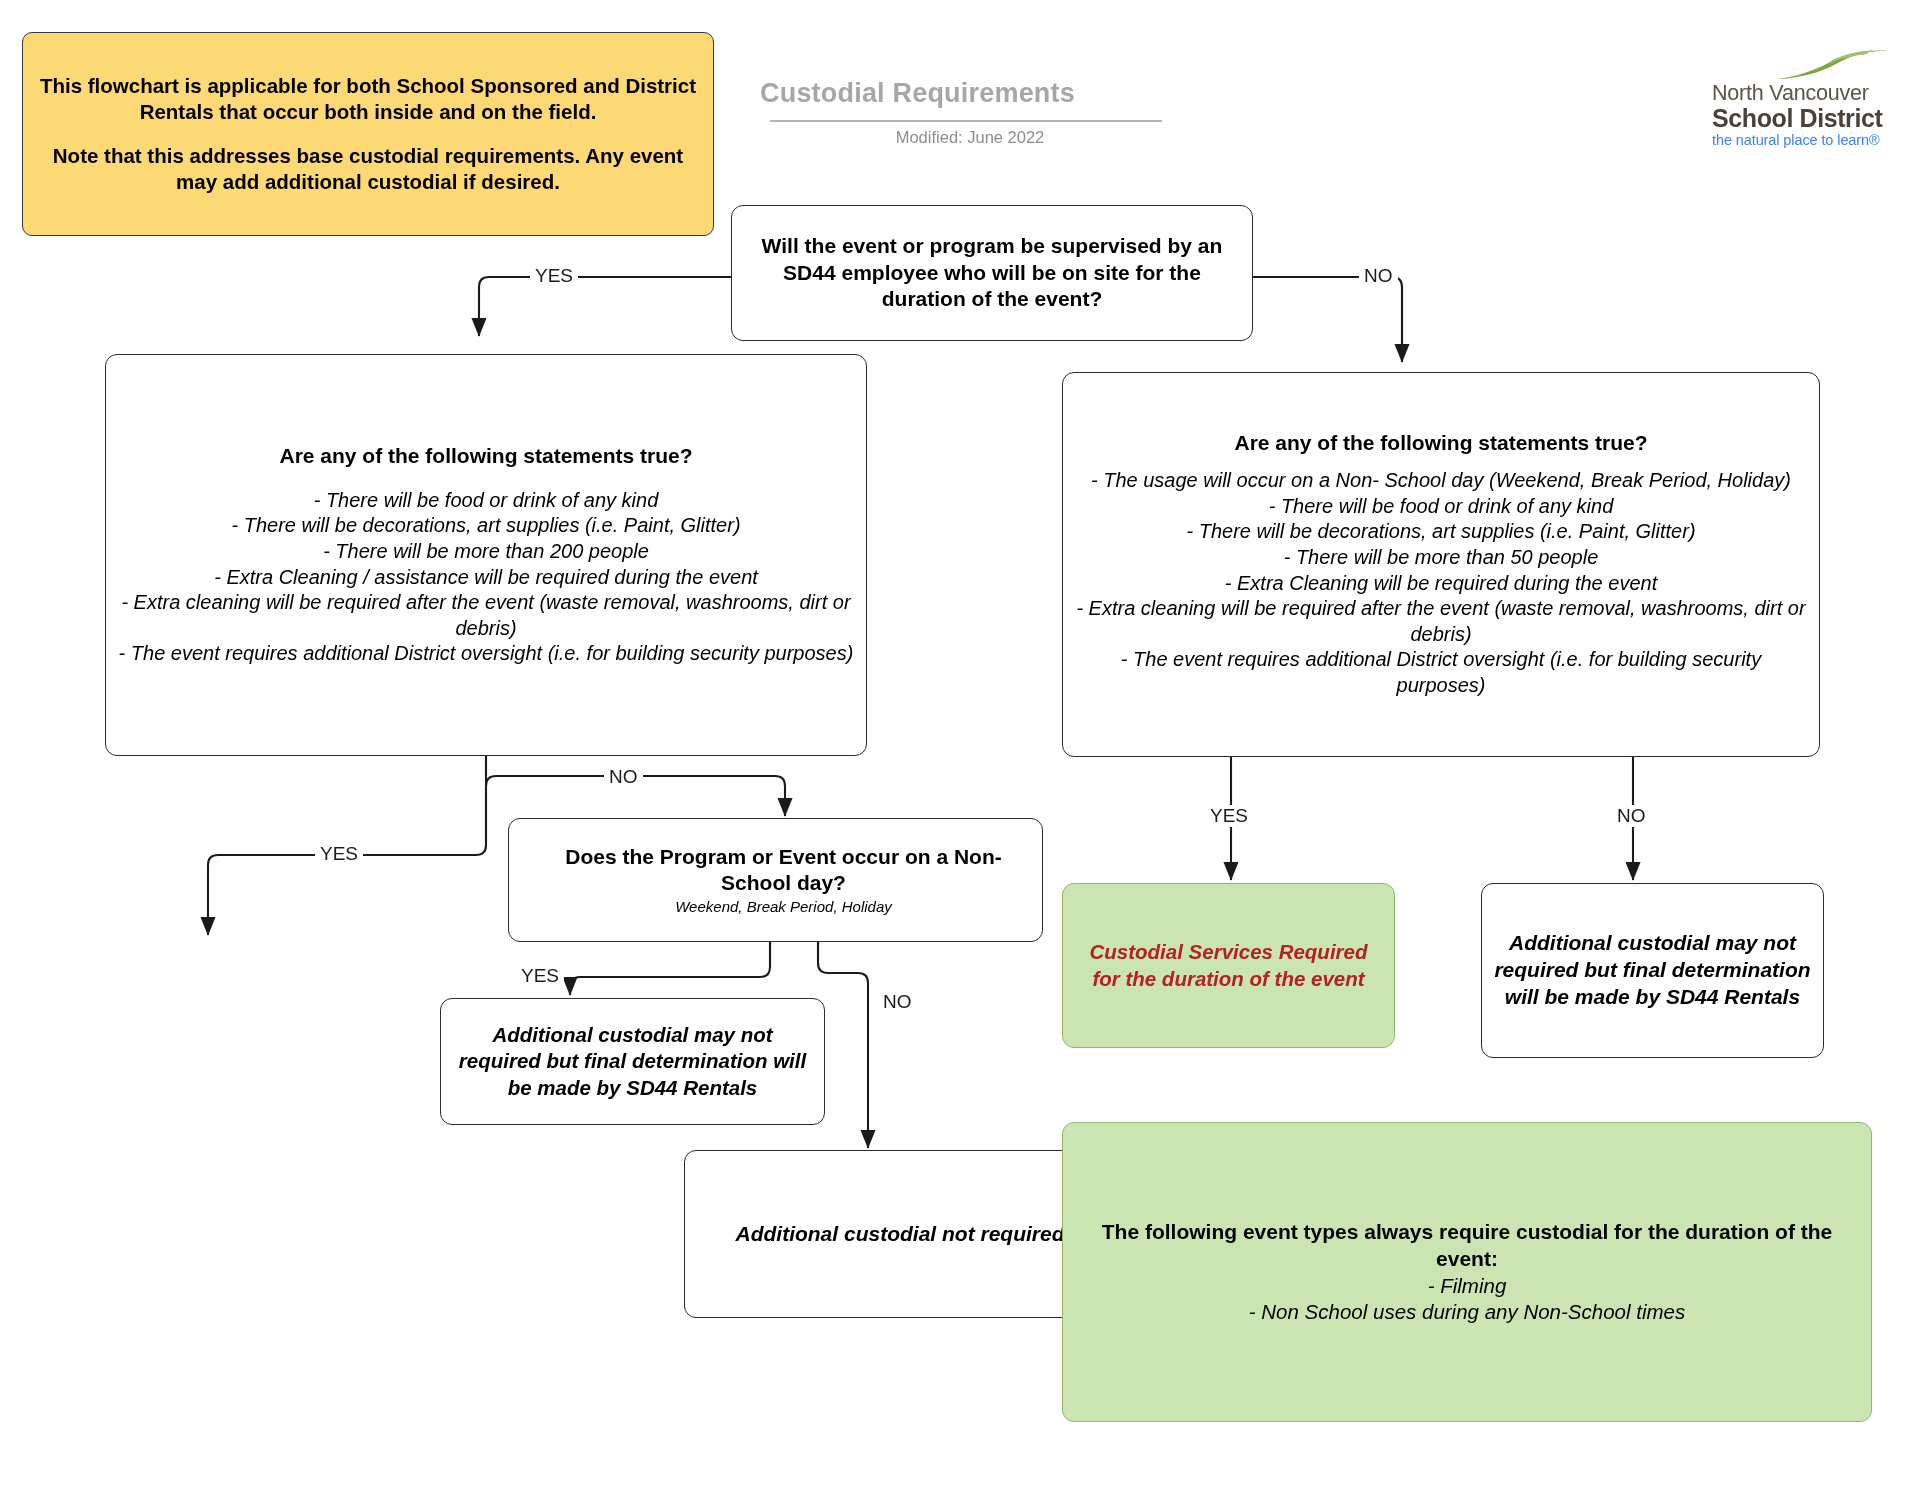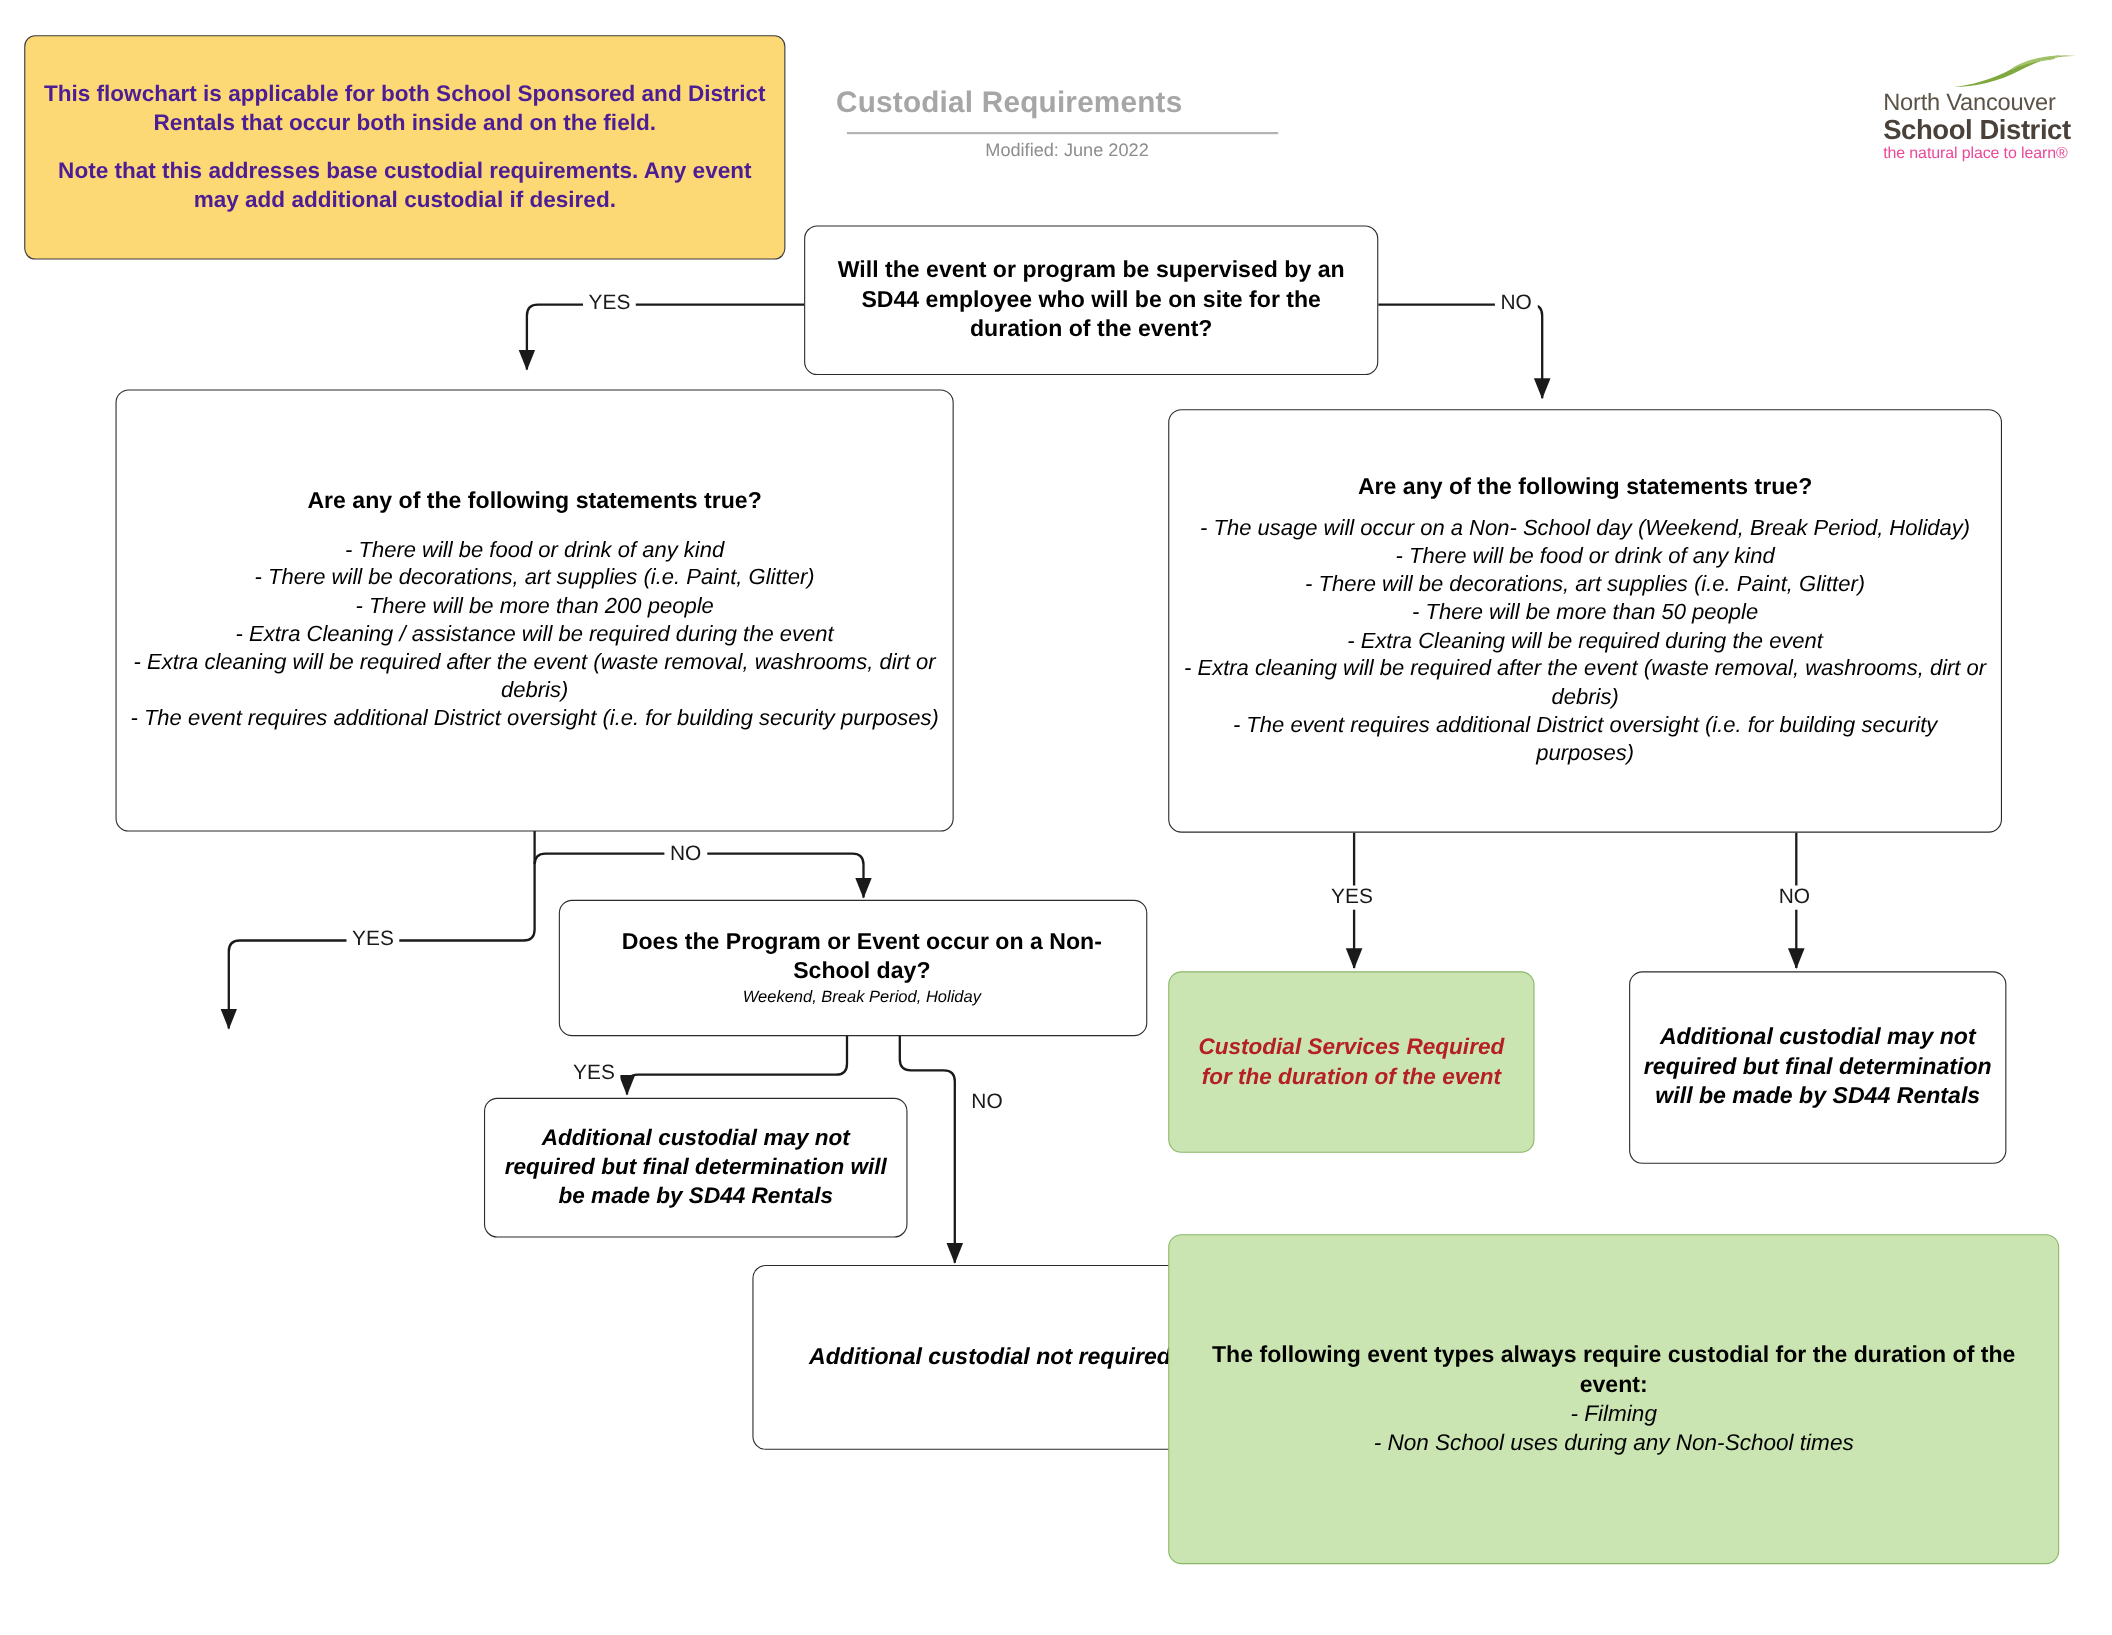--- a/index.html
+++ b/index.html
@@ -37,21 +37,21 @@
   }
   .node .inner { width: 100%; padding: 0 12px; box-sizing: border-box; }
 
   
   .note {
     background: #fcd975;
     border: 1.5px solid #3b3b3b;
     border-radius: 10px;
     font-weight: bold;
     font-size: 20.5px;
-    color: #4c1d95;
+    color: #000000;
   }
 
   
   .box {
     background: #ffffff;
     border: 1.6px solid #2b2b2b;
     border-radius: 12px;
   }
 
   
@@ -119,21 +119,21 @@
   }
   #logo .l2 {
     font-size: 25px;
     font-weight: bold;
     color: #4a423a;
     letter-spacing: -.4px;
     line-height: 1.05;
   }
   #logo .l3 {
     font-size: 14.5px;
-    color: #ec4899;
+    color: #3b82f6;
     letter-spacing: -.1px;
     margin-top: 1px;
   }
 
   .wire-label {
     position: absolute;
     font-size: 19px;
     color: #1a1a1a;
     background: #ffffff;
     padding: 0 5px;

